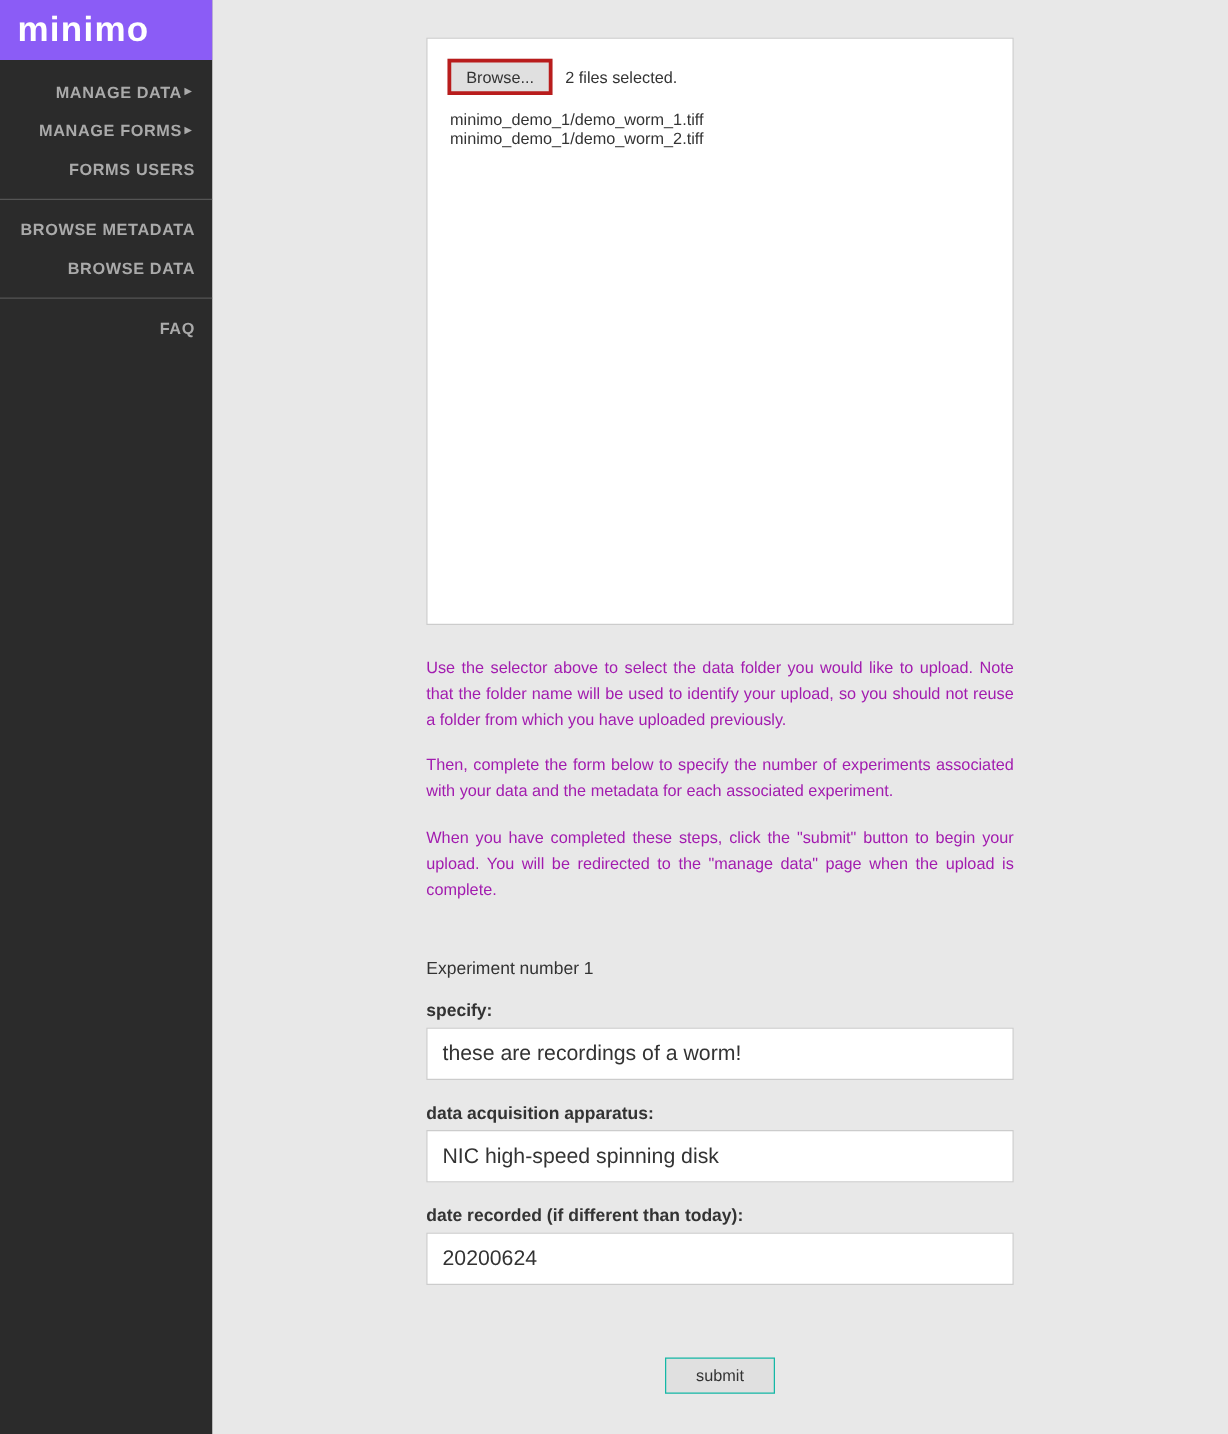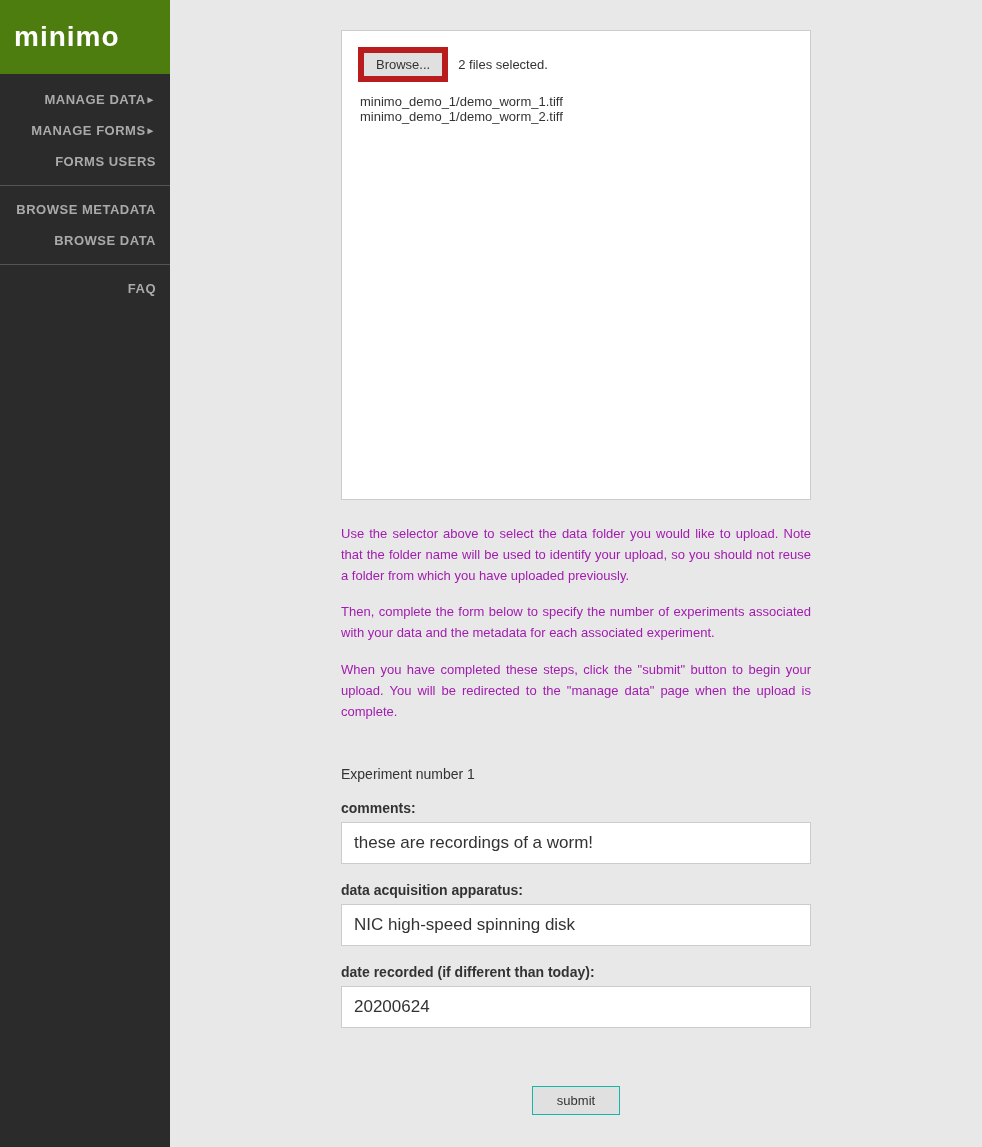--- a/index.html
+++ b/index.html
@@ -15,22 +15,22 @@
     #sidebar {
       width: 170px;
       min-height: 1147px;
       background: #2b2b2b;
       display: flex;
       flex-direction: column;
       flex-shrink: 0;
     }
 
     #logo-area {
-      padding: 21px 14px;
-      background: #4d7c0f;
+      padding: 8px 14px;
+      background: #8b5cf6;
     }
 
     #logo-text {
       font-size: 28px;
       font-weight: bold;
       color: #ffffff;
       letter-spacing: 1px;
     }
 
     .sidebar-divider {
@@ -85,21 +85,21 @@
 
     #file-input-row {
       display: flex;
       align-items: center;
       gap: 10px;
       margin-bottom: 12px;
     }
 
     #browse-button {
       background: #e0e0e0;
-      border: 6px solid #b91c1c;
+      border: 3px solid #b91c1c;
       padding: 4px 12px;
       font-size: 13px;
       cursor: pointer;
       color: #333;
     }
 
     #files-selected-label {
       font-size: 13px;
       color: #333;
     }
@@ -231,21 +231,21 @@
   <div id="description-area">
     <p class="desc-paragraph">Use the selector above to select the data folder you would like to upload. Note that the folder name will be used to identify your upload, so you should not reuse a folder from which you have uploaded previously.</p>
     <p class="desc-paragraph">Then, complete the form below to specify the number of experiments associated with your data and the metadata for each associated experiment.</p>
     <p class="desc-paragraph">When you have completed these steps, click the "submit" button to begin your upload. You will be redirected to the "manage data" page when the upload is complete.</p>
   </div>
 
   <div id="form-area">
     <div class="experiment-title">Experiment number 1</div>
 
     <div class="field-group">
-      <label class="field-label">comments:</label>
+      <label class="field-label">specify:</label>
       <input class="field-input" type="text" value="these are recordings of a worm!" style="">
     </div>
 
     <div class="field-group">
       <label class="field-label">data acquisition apparatus:</label>
       <input class="field-input" type="text" value="NIC high-speed spinning disk" style="">
     </div>
 
     <div class="field-group">
       <label class="field-label">date recorded (if different than today):</label>

